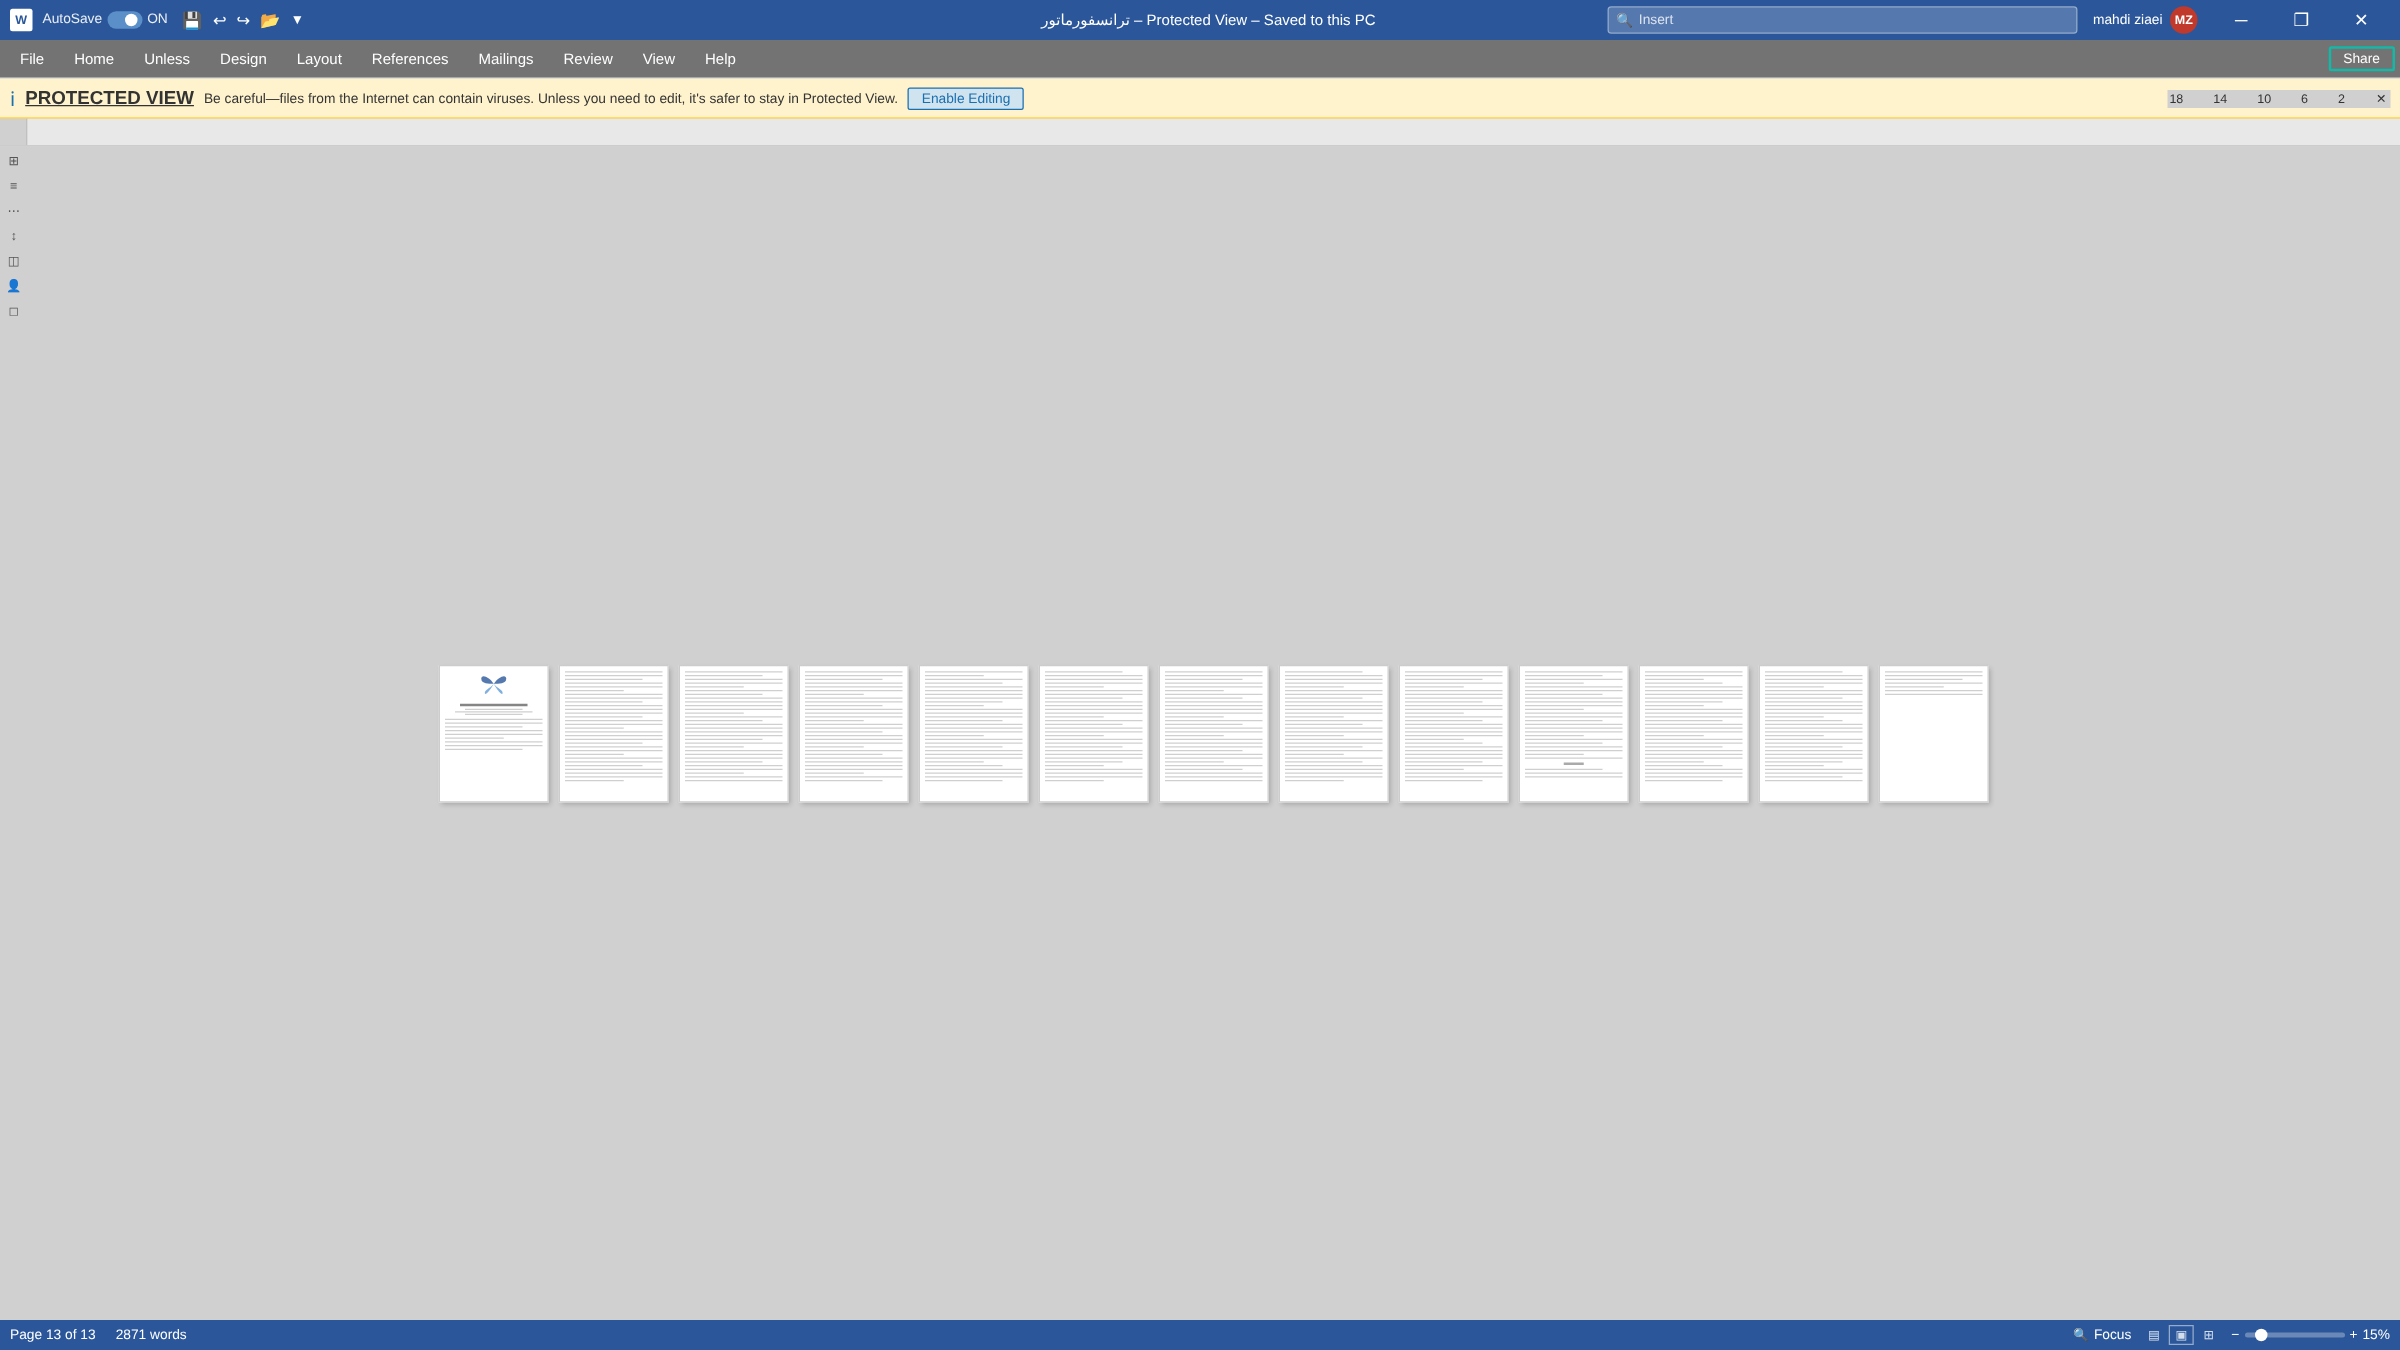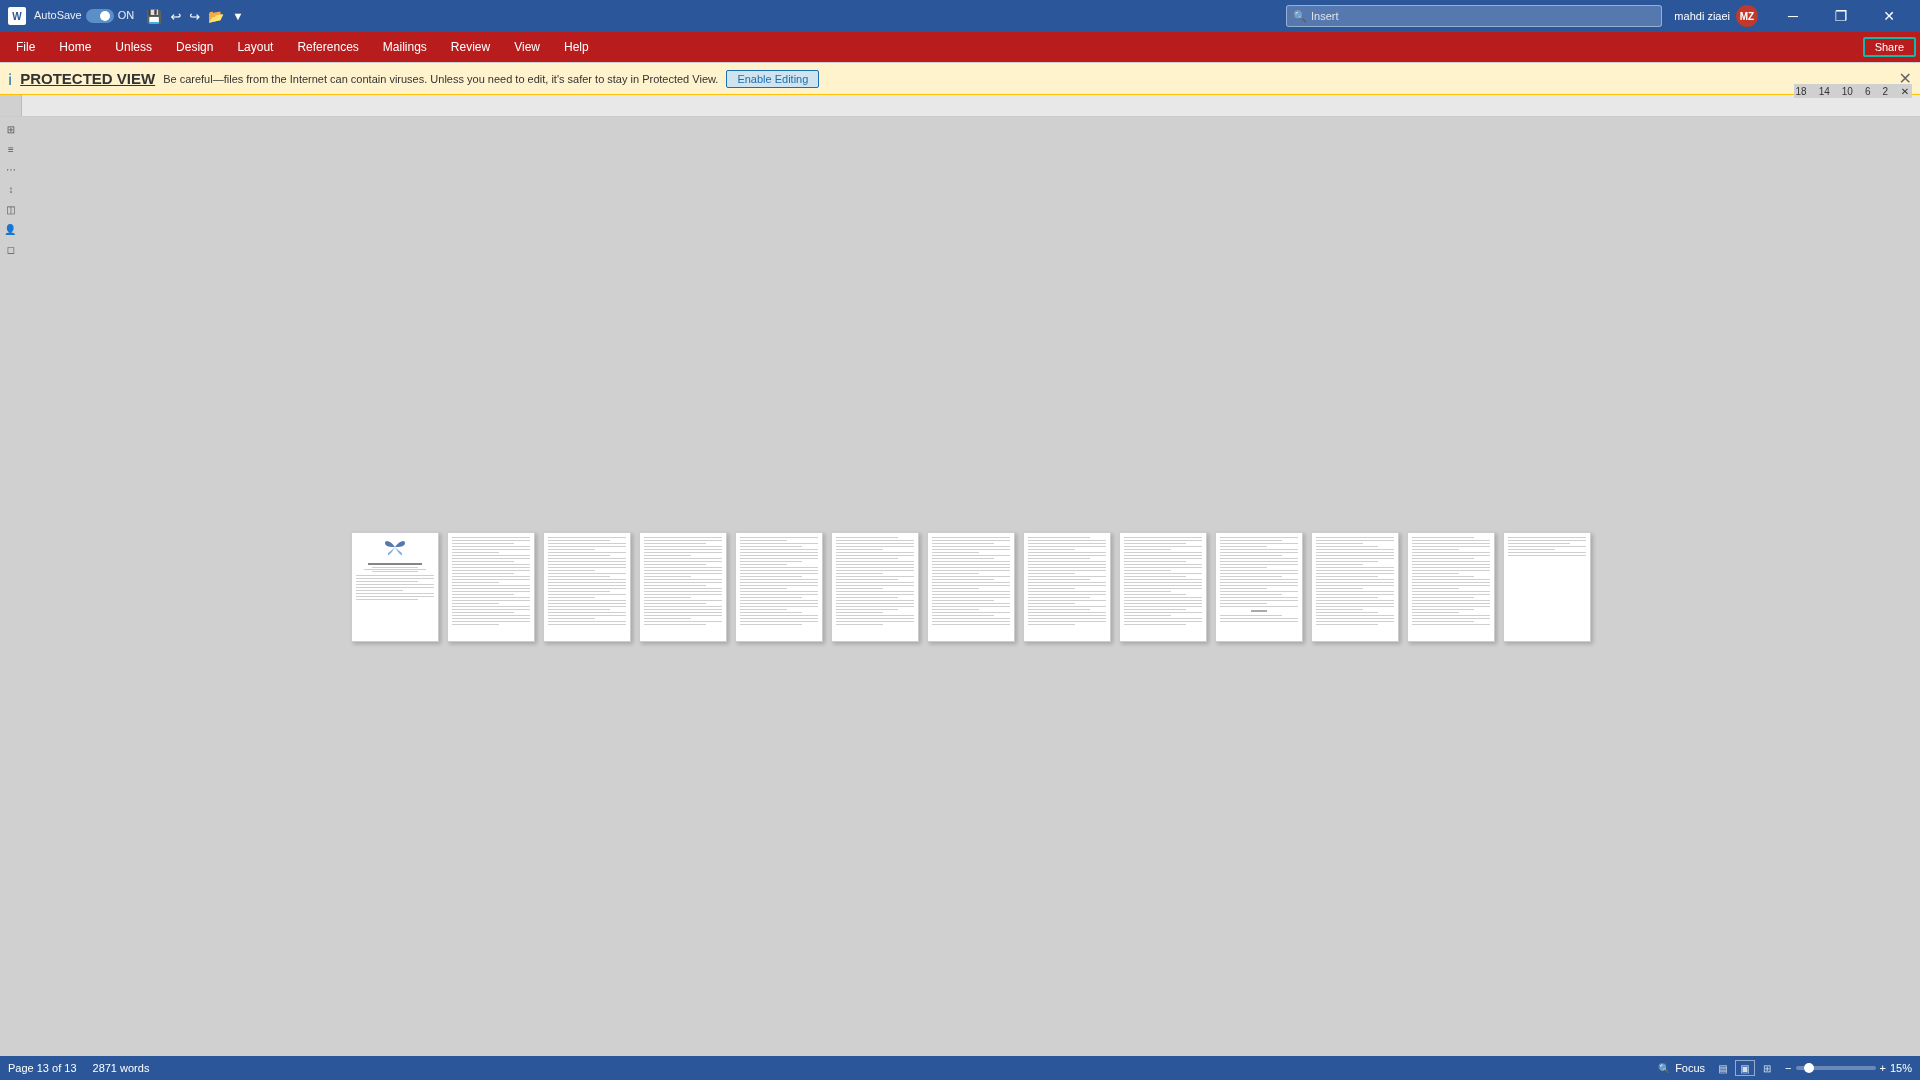--- a/index.html
+++ b/index.html
@@ -129,21 +129,21 @@
     
     #ribbon {
       background: white;
       border-bottom: 1px solid #d0d0d0;
     }
     #menu-bar {
       display: flex;
       align-items: center;
       height: 30px;
       padding: 0 4px;
-      background: #b91c1c;
+      background: #737373;
     }
     .menu-item {
       padding: 4px 12px;
       color: white;
       font-size: 12px;
       cursor: pointer;
       border-radius: 2px;
     }
     .share-btn {
       margin-left: auto;
@@ -352,25 +352,25 @@
       left: 10%;
       width: 10px;
       height: 10px;
       background: white;
       border-radius: 50%;
     }
 
     
     #top-zoom-controls {
       position: fixed;
-      top: 84px;
+      top: 72px;
       right: 8px;
       display: flex;
       align-items: center;
-      gap: 8px;
+      gap: 20px;
       z-index: 10;
       background: #d0d0d0;
     }
     .zoom-number {
       font-size: 10px;
       color: #333;
       padding: 1px 2px;
       cursor: pointer;
     }
     .zoom-close {
@@ -398,20 +398,25 @@
       <span>ON</span>
     </div>
 
     <span style="color:white;font-size:13px;cursor:pointer;margin-left:4px;">💾</span>
     <span style="color:white;font-size:13px;cursor:pointer;">↩</span>
     <span style="color:white;font-size:13px;cursor:pointer;">↪</span>
     <span style="color:white;font-size:13px;cursor:pointer;">📂</span>
     <span style="color:white;font-size:11px;cursor:pointer;">▼</span>
   </div>
 
+  <div class="doc-title-area">
+    <span>ترانسفورماتور</span>
+    <span> – </span>
+    <span>Protected View – Saved to this PC</span>
+  </div>
 
   <div class="title-bar-right">
     <div id="search-box">
       <span style="margin-right:4px;">🔍</span>
       <span>Insert</span>
     </div>
     <div class="user-area">
       <span>mahdi ziaei</span>
       <div class="user-avatar">
         <span>MZ</span>

